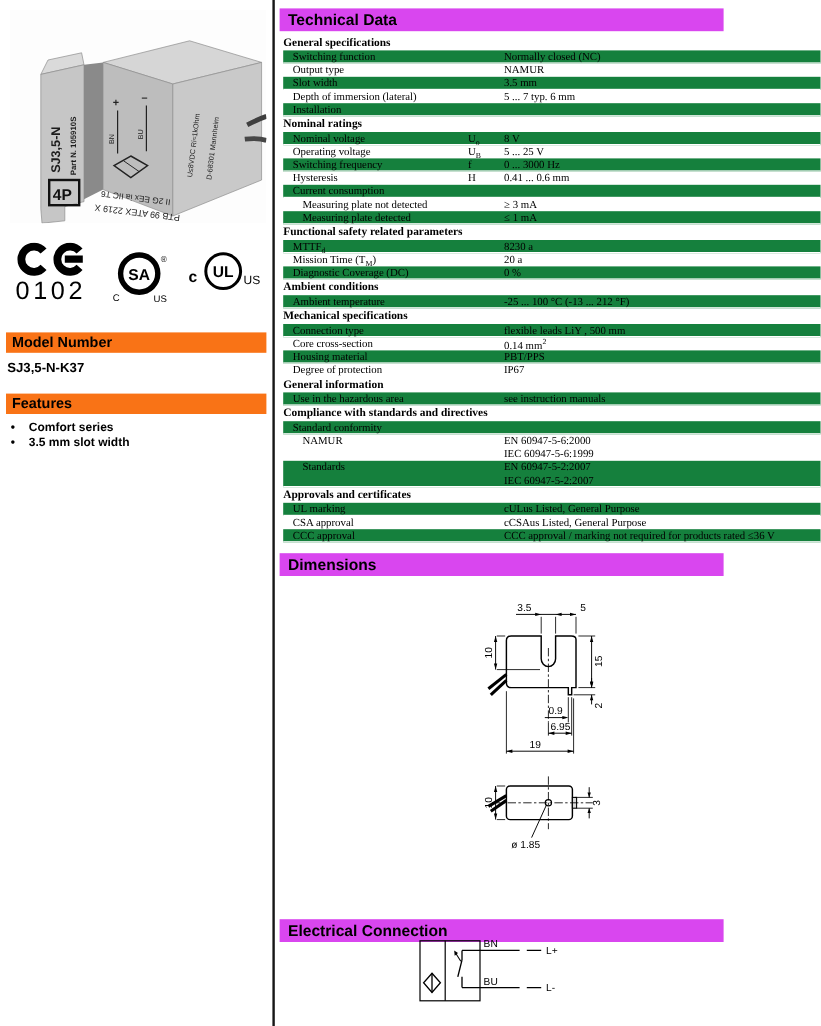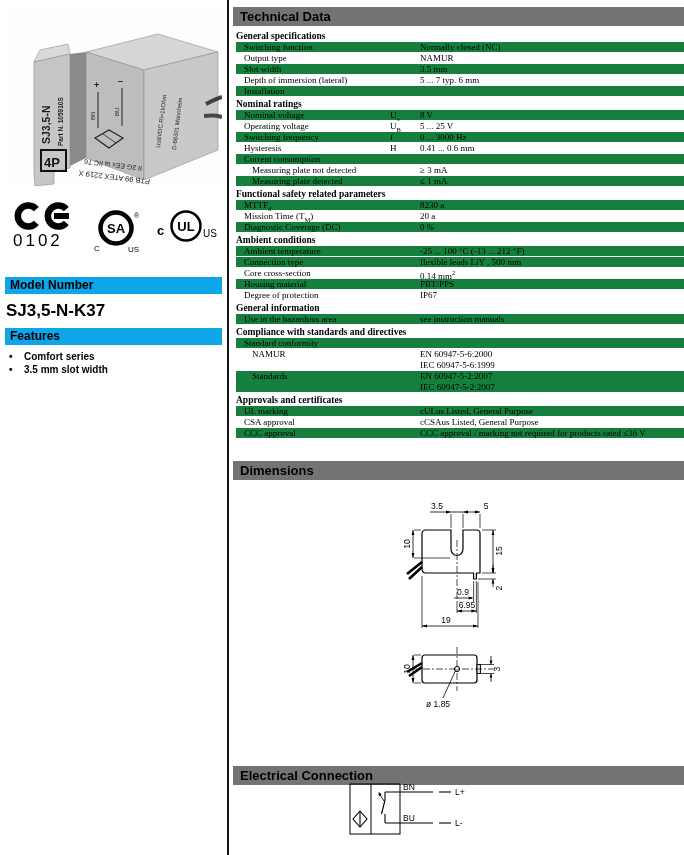--- a/index.html
+++ b/index.html
@@ -2,30 +2,30 @@
 <html><head>
 <meta charset="utf-8">
 <style>
   html,body{margin:0;padding:0;background:#ffffff;}
   .page{position:relative;width:684px;height:855px;background:#fff;overflow:hidden;
         font-family:"Liberation Sans", sans-serif;color:#000;}
   .divider{position:absolute;left:227px;top:0;width:2px;height:855px;background:#161616;}
   
   .leftcol{position:absolute;left:0;top:0;width:227px;height:855px;}
   .photo{position:absolute;left:8px;top:8px;}
-  .ce-num{position:absolute;left:13px;top:231px;font-size:17px;letter-spacing:3px;}
-  .lbar{position:absolute;left:5px;width:217px;height:17px;background:#0ea5e9;
+  .ce-num{position:absolute;left:13px;top:231px;font-size:21px;letter-spacing:3px;}
+  .lbar{position:absolute;left:5px;width:217px;height:17px;background:#f97316;
         font-size:12px;font-weight:bold;line-height:17px;padding-left:5px;box-sizing:border-box;}
-  .model-val{position:absolute;left:6px;top:301px;font-size:17px;font-weight:bold;text-align:right;}
+  .model-val{position:absolute;left:6px;top:301px;font-size:11px;font-weight:bold;text-align:right;}
   .features-list{position:absolute;left:6px;top:350px;margin:0;padding:0;list-style:none;width:210px;}
   .features-list li{position:relative;padding-left:18px;font-size:10px;font-weight:bold;line-height:13px;}
   .features-list li::before{content:"•";position:absolute;left:3px;top:0;}
   
   .rightcol{position:absolute;left:233px;top:0;width:451px;height:855px;}
-  .hbar{position:absolute;left:0;width:451px;height:19px;background:#737373;
+  .hbar{position:absolute;left:0;width:370px;height:19px;background:#d946ef;
         font-size:13px;font-weight:bold;line-height:19px;padding-left:7px;box-sizing:border-box;}
   .spec-table{position:absolute;left:3px;top:29px;width:448px;font-family:Liberation Serif, serif;}
   .sec{font-weight:bold;font-size:9.5px;height:11px;line-height:11px;margin-top:2px;}
   .row{position:relative;height:11px;font-size:9px;line-height:10px;box-sizing:border-box;
        border-bottom:1px solid #fff;}
   .row.shade{background:#15803d;}
   .row.tall{height:22px;}
   .lbl{position:absolute;top:0;white-space:nowrap;}
   .ind1{left:8px;} .ind2{left:16px;}
   .sym{position:absolute;left:154px;top:0;}
@@ -179,20 +179,21 @@
         </div>
         <div class="row shade">
           <span class="lbl ind1">Diagnostic Coverage (DC)</span>
           <span class="val">0 %</span>
         </div>
         <div class="sec">Ambient conditions</div>
         <div class="row shade">
           <span class="lbl ind1">Ambient temperature</span>
           <span class="val">-25 ... 100 °C (-13 ... 212 °F)</span>
         </div>
+        <div class="sec">Mechanical specifications</div>
         <div class="row shade">
           <span class="lbl ind1">Connection type</span>
           <span class="val">flexible leads LiY , 500 mm</span>
         </div>
         <div class="row">
           <span class="lbl ind1">Core cross-section</span>
           <span class="val">0.14 mm<sup>2</sup></span>
         </div>
         <div class="row shade">
           <span class="lbl ind1">Housing material</span>

